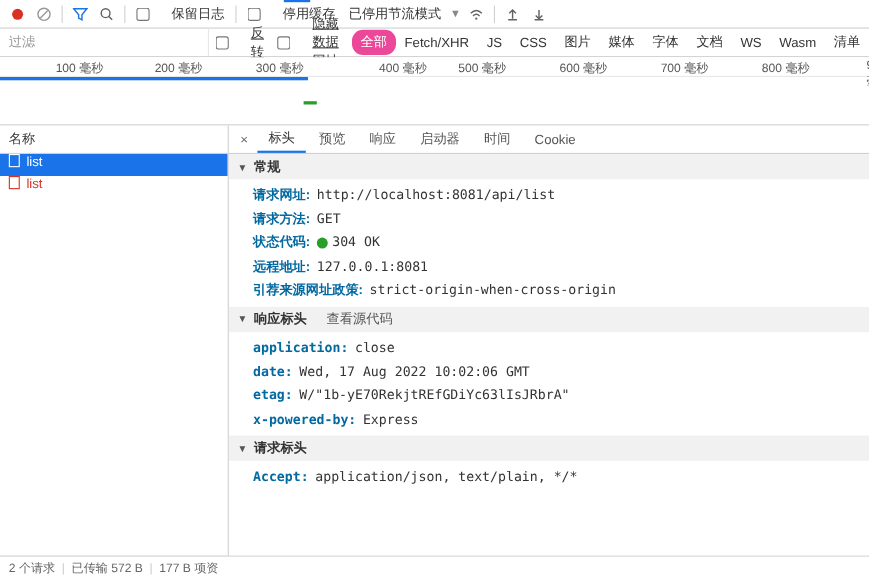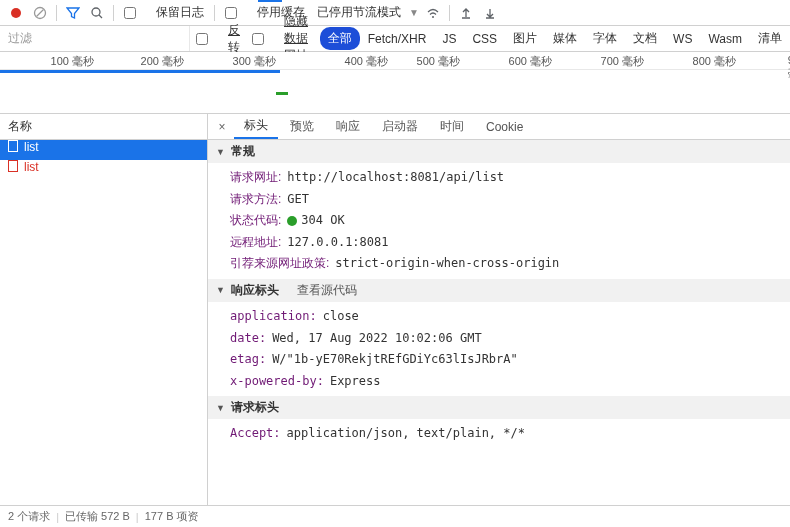--- a/index.html
+++ b/index.html
@@ -14,21 +14,21 @@
   .tb-chk { display: flex; align-items: center; gap: 20px; padding: 0 4px; color: #333; }
   .tb-chk input { width: 12px; height: 12px; }
   .tb-text { padding: 0 4px; color: #333; }
   .tb-caret { color: #888; font-size: 10px; }
   
   
   .filterbar { height: 26px; display: flex; align-items: center; border-bottom: 1px solid #d0d0d0; }
   .filter-input { flex: 0 0 190px; height: 100%; display: flex; align-items: center; padding: 0 8px; color: #999; border-right: 1px solid #e8e8e8; }
   .filterbar .tb-chk { padding: 0 6px; text-decoration: underline; }
   .type-tab { padding: 3px 8px; cursor: default; white-space: nowrap; }
-  .type-tab.active { background: #1d4ed8; color: #fff; border-radius: 10px; }
+  .type-tab.active { background: #ec4899; color: #fff; border-radius: 10px; }
   
   
   .timeline { height: 62px; border-bottom: 1px solid #d0d0d0; position: relative; background: #fff; }
   .ruler { height: 18px; position: relative; border-bottom: 1px solid #e8e8e8; }
   .ruler-tick { position: absolute; top: 2px; font-size: 11px; color: #555; transform: translateX(-100%); }
   .tl-body { position: relative; height: 44px; }
   .tl-sel { position: absolute; top: 0; left: 0; height: 3px; background: #1a73e8; }
   .tl-bar { position: absolute; height: 3px; background: #2a9e2a; }
   
   
@@ -47,21 +47,21 @@
   .dtab-close { width: 20px; text-align: center; color: #666; cursor: default; }
   .dtab { padding: 0 10px; height: 100%; display: flex; align-items: center; color: #555; cursor: default; }
   .dtab.active { color: #333; border-bottom: 2px solid #1a73e8; }
   
   .detail-body { flex: 1; overflow: auto; background: #fff; }
   .sect-hdr { background: #f1f1f1; padding: 3px 8px; display: flex; align-items: center; gap: 6px; font-weight: bold; color: #333; }
   .sect-hdr .tri { font-size: 9px; color: #555; }
   .sect-hdr .view-src { font-weight: normal; color: #555; margin-left: 12px; }
   .kv { padding: 4px 0 4px 22px; line-height: 1.8; }
   .kv-row { display: flex; gap: 6px; }
-  .kv-key { color: #701a75; font-weight: normal; }
+  .kv-key { color: #0369a1; font-weight: bold; }
   .kv-val { font-family: Consolas, monospace; color: #333; }
   .status-dot { width: 10px; height: 10px; border-radius: 50%; background: #2a9e2a; display: inline-block; margin-right: 4px; vertical-align: middle; }
   .mono { font-family: Consolas, monospace; }
   
   
   .statusbar { height: 22px; display: flex; align-items: center; border-top: 1px solid #d0d0d0; padding: 0 8px; gap: 6px; color: #666; font-size: 11px; }
   .statusbar .ssep { color: #ccc; }
 </style>
 </head>
 <body>

